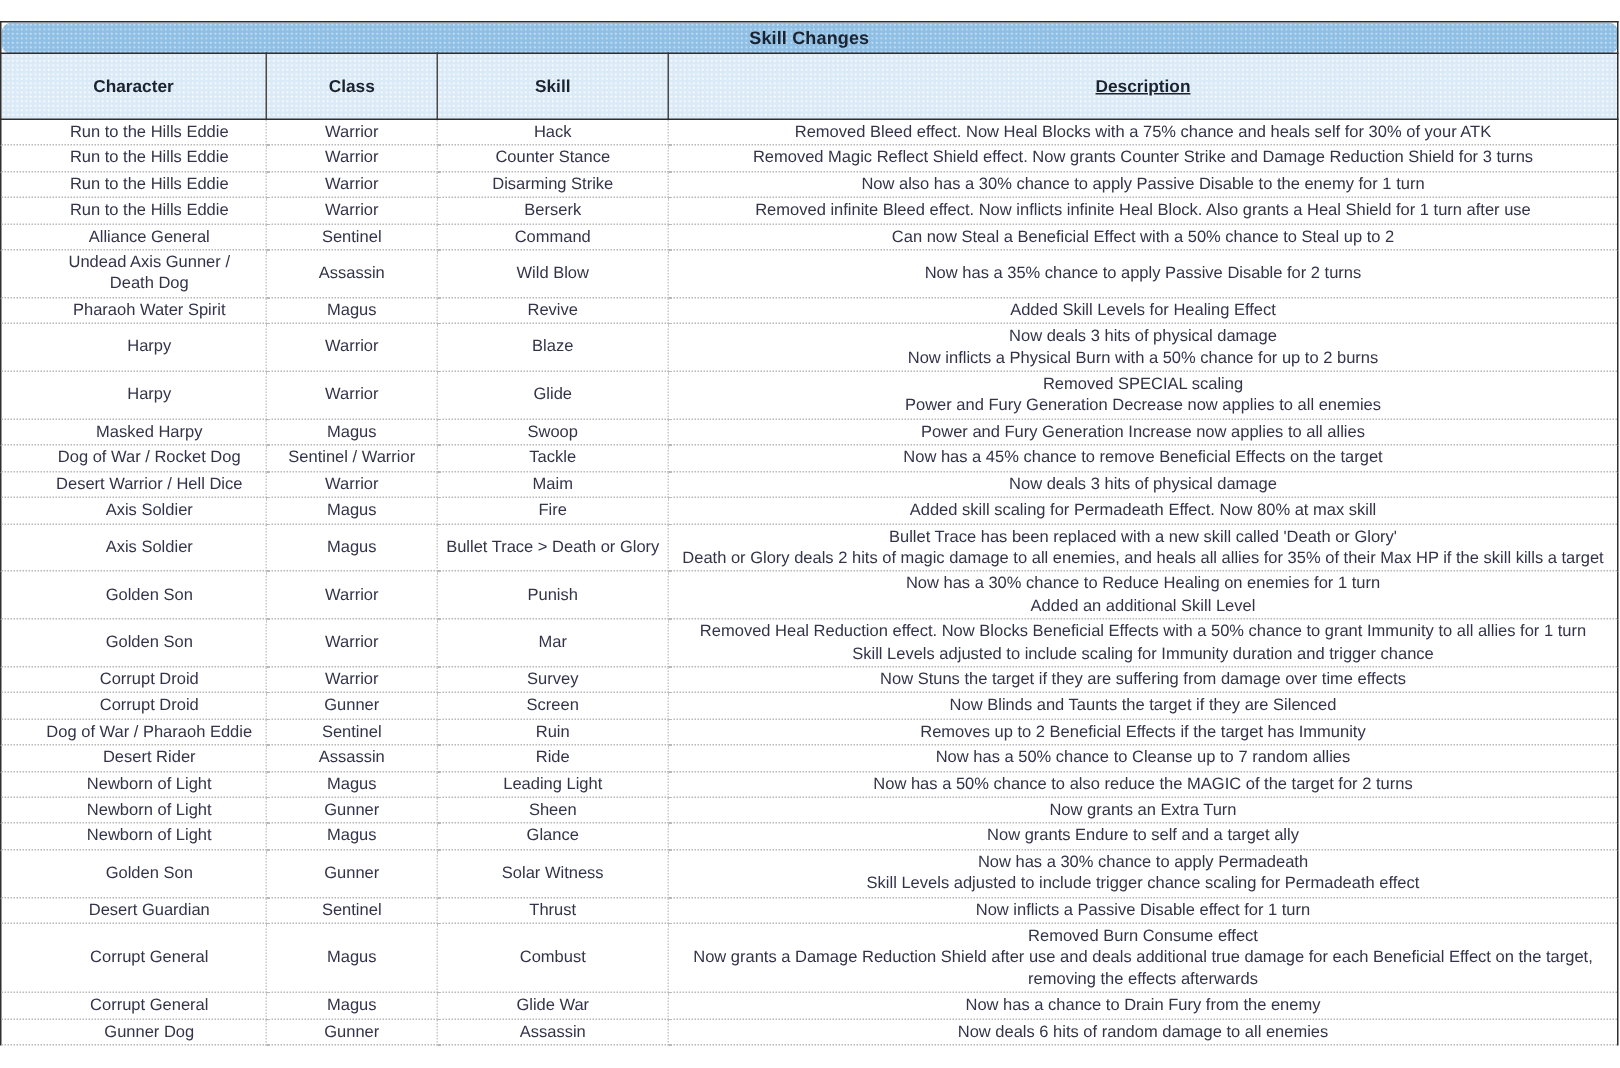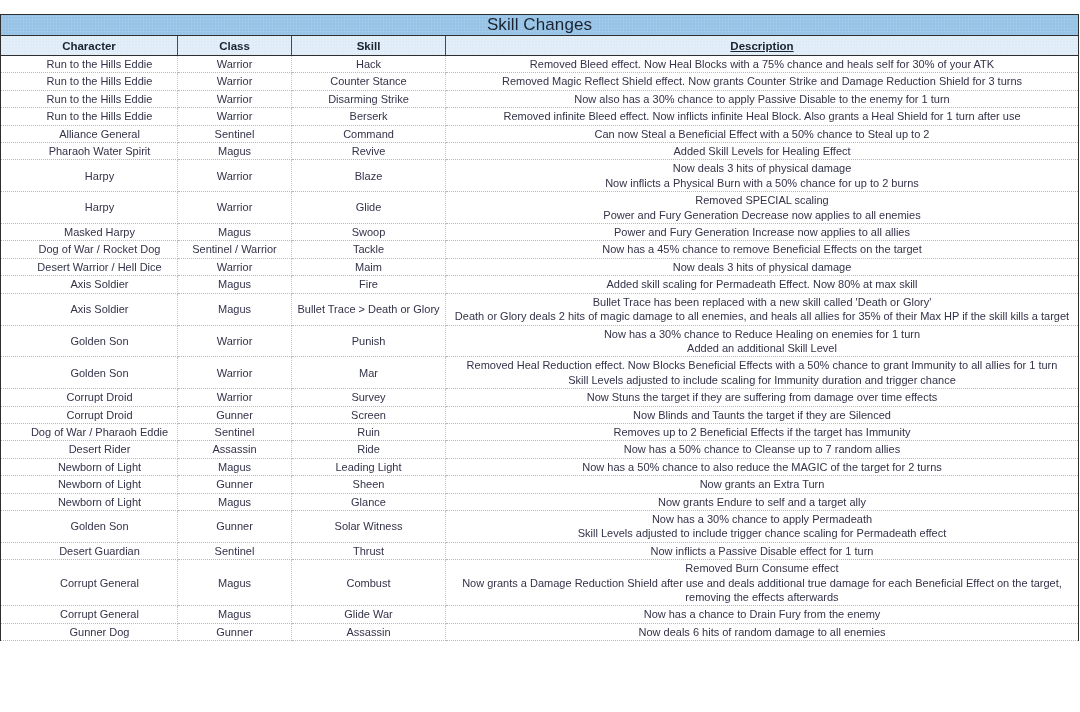--- a/index.html
+++ b/index.html
@@ -37,45 +37,46 @@
   col.c-skill     { width: 154px; }
   col.c-desc      { width: 633px; }
 
   
   tr.title-row td {
     background: #8fbfe4;
     background-image:
       radial-gradient(circle at 1px 1px, rgba(255,255,255,0.45) 0.6px, transparent 0.8px);
     background-size: 3px 3px;
     text-align: center;
-    font-weight: normal;
-    font-size: 17px;
+    font-weight: bold;
+    font-size: 12px;
     color: #1b2330;
     height: 20px;
     line-height: 20px;
     padding: 0;
     border-top: 1.6px solid #2f2f2f;
     border-bottom: 1.4px solid #2f2f2f;
     border-left: 1.4px solid #2f2f2f;
     border-right: 1.4px solid #2f2f2f;
     letter-spacing: 0.1px;
+    border-radius: 7px;
   }
 
   
   tr.header-row th {
     background: #dbeaf7;
     background-image:
       radial-gradient(circle at 1px 1px, rgba(255,255,255,0.75) 0.6px, transparent 0.8px);
     background-size: 3px 3px;
     text-align: center;
     font-weight: bold;
     font-size: 11.5px;
     color: #1b2330;
     height: 19px;
-    padding: 0 2px;
+    padding: 12px 2px;
     border-bottom: 1.4px solid #2f2f2f;
     border-left: 1.1px solid #4a4a4a;
     border-right: 1.1px solid #4a4a4a;
     margin-top: 33px;
   }
   tr.header-row th:first-child { border-left: 1.4px solid #2f2f2f; }
   tr.header-row th:last-child  { border-right: 1.4px solid #2f2f2f; text-decoration: underline; }
 
   
   tbody.data-body td {
@@ -144,20 +145,27 @@
           <td class="cell-skill">Berserk</td>
           <td class="cell-desc">Removed infinite Bleed effect. Now inflicts infinite Heal Block. Also grants a Heal Shield for 1 turn after use</td>
         </tr>
         <tr>
           <td class="cell-character">Alliance General</td>
           <td class="cell-class">Sentinel</td>
           <td class="cell-skill">Command</td>
           <td class="cell-desc">Can now Steal a Beneficial Effect with a 50% chance to Steal up to 2</td>
         </tr>
         <tr>
+          <td class="cell-character">Undead Axis Gunner /
+Death Dog</td>
+          <td class="cell-class">Assassin</td>
+          <td class="cell-skill">Wild Blow</td>
+          <td class="cell-desc">Now has a 35% chance to apply Passive Disable for 2 turns</td>
+        </tr>
+        <tr>
           <td class="cell-character">Pharaoh Water Spirit</td>
           <td class="cell-class">Magus</td>
           <td class="cell-skill">Revive</td>
           <td class="cell-desc">Added Skill Levels for Healing Effect</td>
         </tr>
         <tr>
           <td class="cell-character">Harpy</td>
           <td class="cell-class">Warrior</td>
           <td class="cell-skill">Blaze</td>
           <td class="cell-desc">Now deals 3 hits of physical damage

